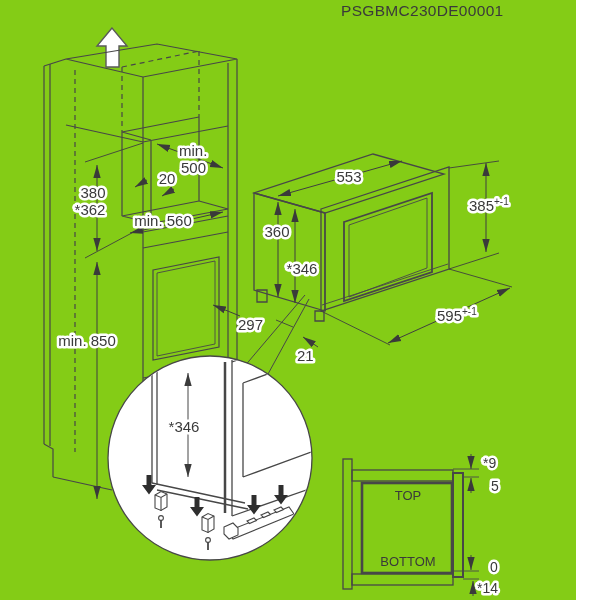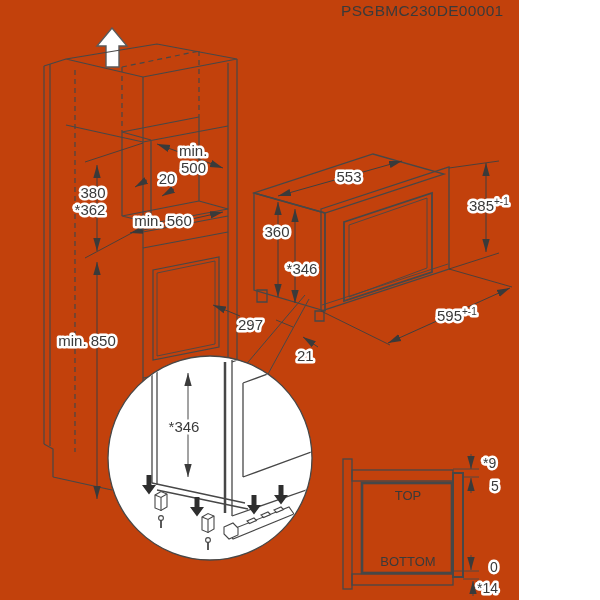--- a/index.html
+++ b/index.html
@@ -1,16 +1,16 @@
 <!DOCTYPE html>
 <html><head>
 <meta charset="utf-8">
 <style>
   html,body{margin:0;padding:0;background:#fff;}
-  #stage{position:relative;width:519px;height:600px;background:#c2410c;overflow:hidden;}
+  #stage{position:relative;width:576px;height:600px;background:#84cc16;overflow:hidden;}
   svg{display:block;}
   text{font-family:"Liberation Sans","DejaVu Sans",sans-serif;fill:#3a3a3a;}
   .dim{font-size:15px;paint-order:stroke;stroke:#ffffff;stroke-width:5px;stroke-linejoin:round;}
   .dim-s{font-size:14px;paint-order:stroke;stroke:#ffffff;stroke-width:5px;stroke-linejoin:round;}
   .lbl{font-size:13px;}
   .title{font-size:15.5px;letter-spacing:.3px;}
   .sup{font-size:10px;}
 </style>
 </head>
 <body>

